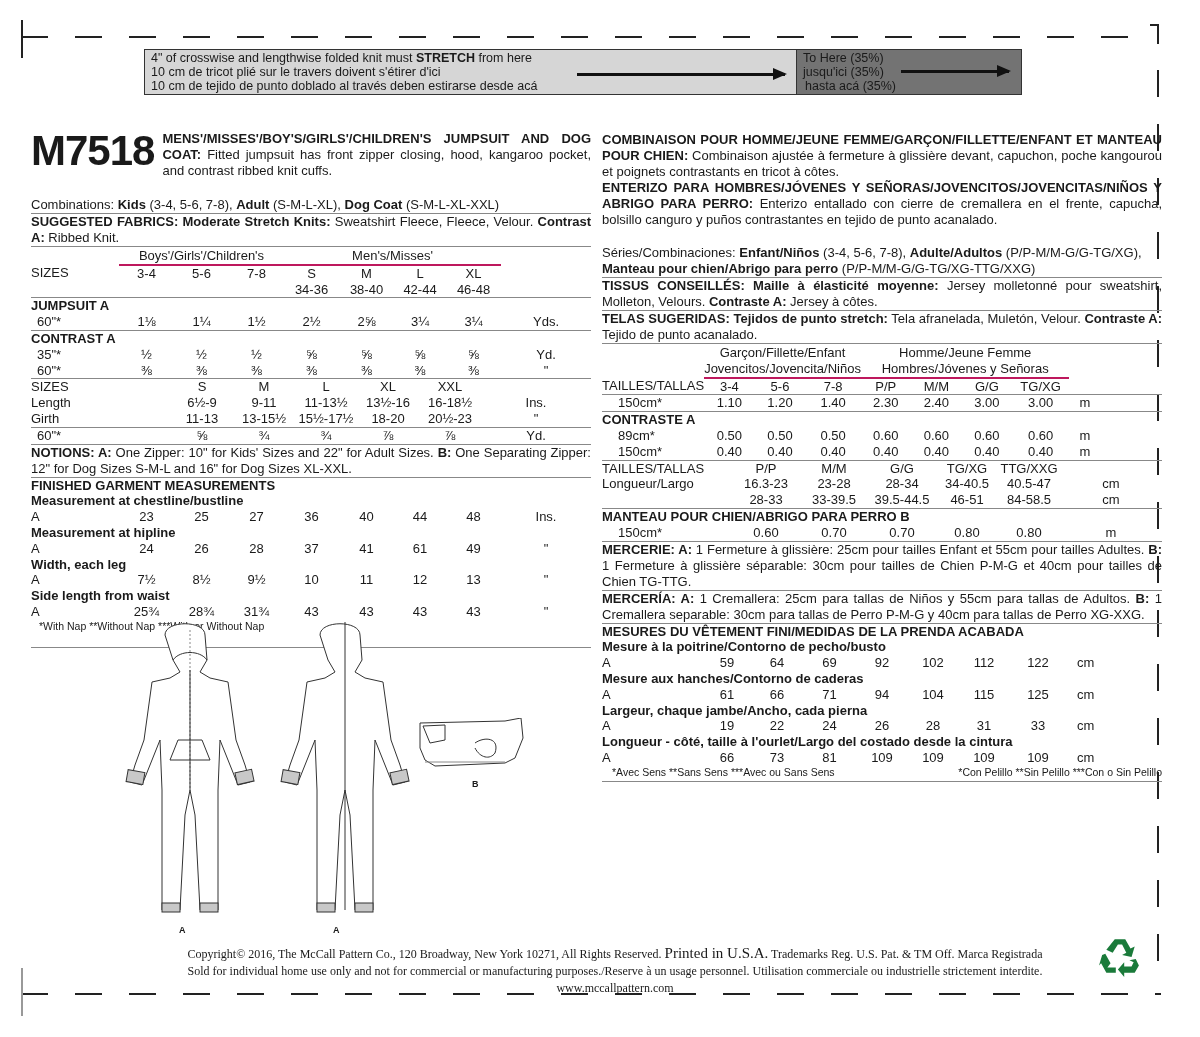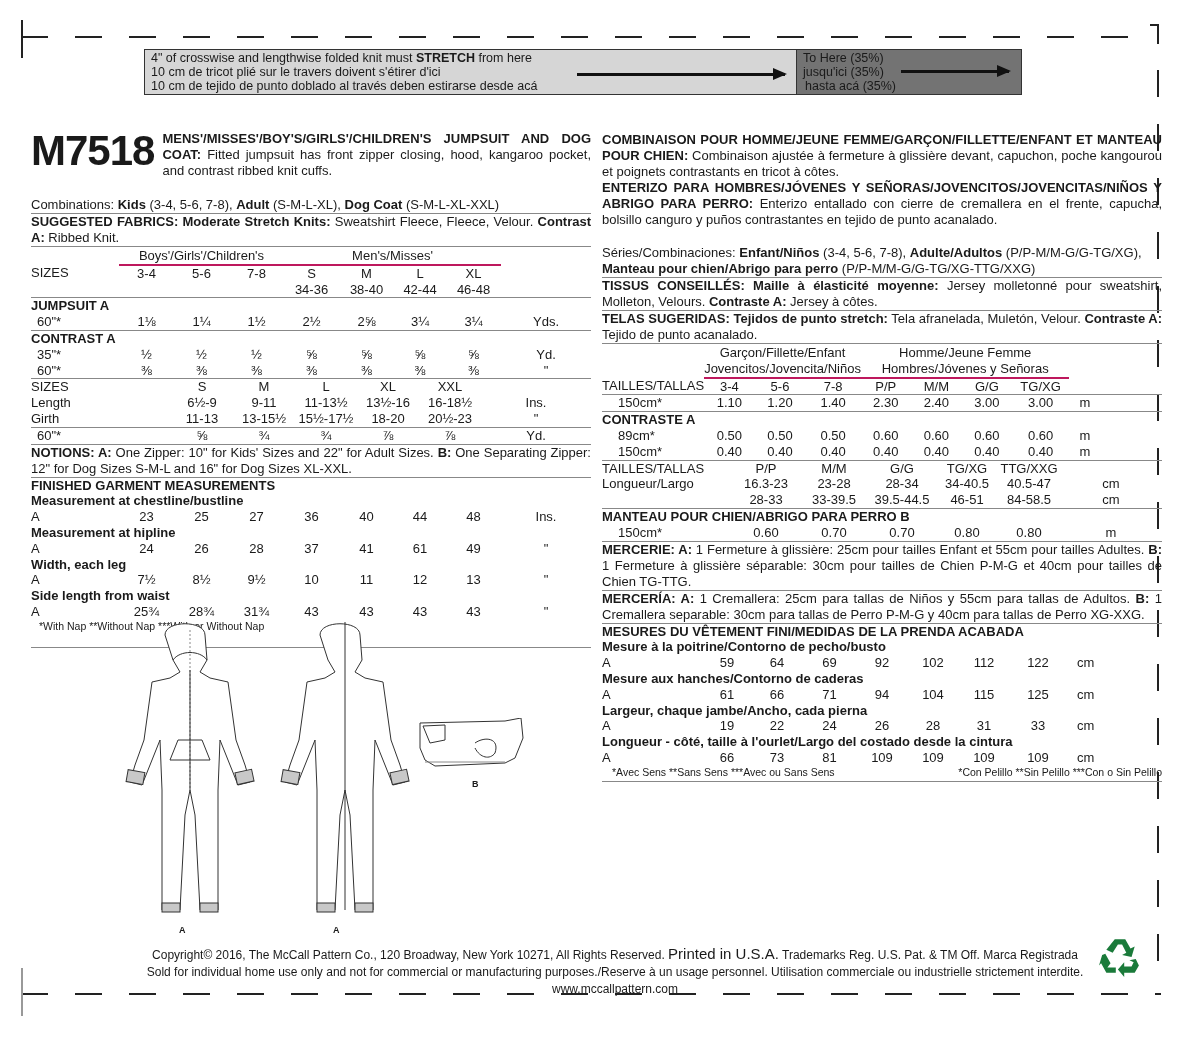--- a/index.html
+++ b/index.html
@@ -39,21 +39,21 @@
   .hdr-ul { border-bottom: 2px solid #be185d; }
   .rowrule td { border-bottom: 1px solid #888; }
 
   .note { font-size: 10.5px; line-height: 13px; }
 
   
   .illus { position: absolute; }
   .illus-label { position: absolute; font-size: 9px; font-weight: bold; }
 
   
-  .footer { position: absolute; left: 100px; top: 945px; width: 1030px; text-align: center; font-size: 12px; line-height: 17px; }
+  .footer { position: absolute; left: 100px; top: 945px; width: 1030px; text-align: center; font-size: 12px; line-height: 17px; font-family: Liberation Serif, serif; }
   .footer .big { font-size: 15px; }
   .recycle { position: absolute; left: 1099px; top: 936px; width: 42px; height: 42px; }
 </style>
 </head>
 <body>
 
 <div class="solid-v" style="left:21px; top:20px; height:38px;"></div>
 <div class="cut-h" style="left:21px; top:36px; width:1130px;"></div>
 <div class="solid-v" style="left:1157px; top:24px; height:20px;"></div>
 <div class="solid-h" style="left:1150px; top:24px; width:9px;"></div>

